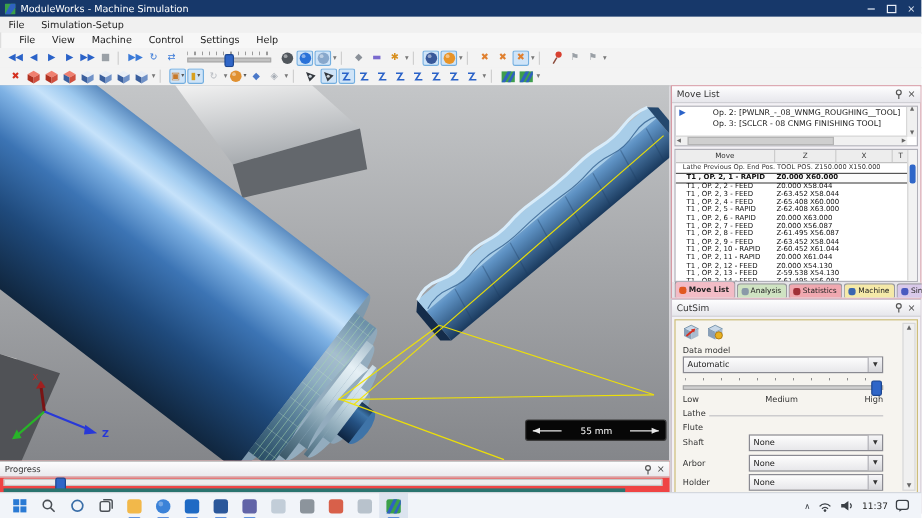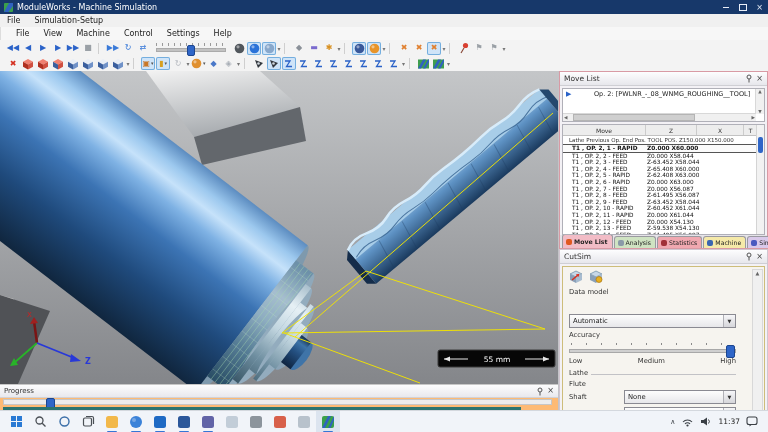--- a/index.html
+++ b/index.html
@@ -71,39 +71,39 @@
   .tab{display:flex;align-items:center;gap:2px;font-size:6.2px;padding:0 4px 0 3px;
        border:1px solid #9a9aa0;border-bottom:none;border-radius:3px 3px 0 0;height:11px;color:#222;white-space:nowrap}
   .tab.active{height:13px;font-weight:bold}
   .tab-ico{width:6px;height:6px;border-radius:2px;flex:0 0 6px}
   
   .cs-body{flex:1;margin:2px;border:1px solid #cdbd7a;background:#f6f4ef;position:relative;
            padding:2px 28px 2px 6px;display:flex;flex-direction:column;overflow:hidden}
   .cs-tools{display:flex;gap:5px;height:16px;flex:0 0 16px;align-items:center}
   .cs-label{font-size:6.8px;color:#333;margin-top:3px}
   .dropdown{height:12px;border:1px solid #8a8a92;background:linear-gradient(#fdfdfd,#e7e7ea);
-            display:flex;align-items:center;font-size:6.8px;color:#222;padding-left:3px;margin-top:18px}
+            display:flex;align-items:center;font-size:6.8px;color:#222;padding-left:3px;margin-top:1px}
   .dd-btn{margin-left:auto;width:11px;height:100%;border-left:1px solid #b0b0b6;
           background:linear-gradient(#f6f6f8,#d6d6da);display:flex;align-items:center;justify-content:center;
           font-size:5px;color:#333}
   .acc-slider{height:15px;position:relative;margin-top:2px}
   .acc-ticks{position:absolute;left:2px;right:2px;top:2px;height:2px;
              background:repeating-linear-gradient(90deg,#8a8a8a 0,#8a8a8a 1px,transparent 1px,transparent 15px)}
   .acc-track{position:absolute;left:0;right:0;top:8px;height:2px;background:#cfcfcf;border:1px solid #a8a8a8}
   .acc-thumb{position:absolute;right:1px;top:4px;width:7px;height:11px;background:#2f66c8;border:1px solid #1c4690;border-radius:2px}
   .acc-labels{display:flex;justify-content:space-between;font-size:6.8px;color:#333;margin-top:1px}
   .check-head{display:flex;align-items:center;gap:3px;margin-top:4px;font-size:6.8px;color:#333}
   .check-head .rule{flex:1;border-top:1px solid #c2c2c6;margin-top:2px}
   .field{display:flex;align-items:center;margin-top:2.5px;gap:3px}
   .flabel{width:52px;font-size:6.8px;color:#333;flex:0 0 52px}
   .field .dropdown{flex:1;margin-top:0}
   .cs-vscroll{position:absolute;right:1px;top:2px;bottom:2px;width:9px;background:#f0f0f0;border:1px solid #d8d8d8;
               display:flex;flex-direction:column;justify-content:space-between;align-items:center;font-size:5px;color:#666}
   
-  #progress{position:absolute;top:384px;left:0;width:558px;height:26px;background:#fdba74;border-top:1px solid #c6c6c6;box-sizing:border-box}
+  #progress{position:absolute;top:384px;left:0;width:558px;height:26px;background:#ef4444;border-top:1px solid #c6c6c6;box-sizing:border-box}
   .pg-header{height:12px;display:flex;align-items:center;background:linear-gradient(#fcfcfd,#e9e9ed);
              border-bottom:1px solid #d2d2d6;font-size:7px;color:#333;padding:0 4px}
   .pg-body{position:relative;height:13px}
   .pg-track{position:absolute;left:3px;right:6px;top:1px;height:4px;background:#ececec;border:1px solid #c6c6c6}
   .pg-handle{position:absolute;left:46px;top:0;width:7px;height:9px;background:#2f66c8;border:1px solid #1c4690;border-radius:2px}
   .pg-fill{position:absolute;left:3px;top:9px;width:518px;height:3px;background:#2a746f}
   
   #taskbar{position:absolute;top:410px;left:0;right:0;height:22px;background:#f1f4f9;
            border-top:1px solid #d4d8de;display:flex;align-items:center;padding-left:4px;box-sizing:border-box}
   .tk-item{width:24px;height:22px;display:flex;align-items:center;justify-content:center;position:relative}
@@ -552,20 +552,21 @@
             <circle cx="4" cy="3" r="2" fill="none" stroke="#555" stroke-width="1"></circle>
             <line x1="4" y1="5" x2="4" y2="8.5" stroke="#555" stroke-width="1"></line>
           </svg>
         <span class="close-x">×</span>
       </span>
     </div>
     <div class="ml-tree">
       <span class="tree-play">▶</span>
       <div id="treeRows">
           <div class="tree-row">Op. 2: [PWLNR_-_08_WNMG_ROUGHING__TOOL]</div>
+          <div class="tree-row">Op. 3: [SCLCR - 08  CNMG  FINISHING   TOOL]</div>
         </div>
       <div class="tree-vscroll">
           <span>▲</span>
           <span>▼</span>
         </div>
       <div class="tree-hscroll">
           <span style="margin-left:1px">◀</span>
           <div class="tree-hthumb"></div>
           <span style="margin-left:auto;margin-right:1px">▶</span>
         </div>
@@ -689,21 +690,20 @@
             <polygon points="1,4 7,7 7,13 1,10" fill="#8aa0b8"></polygon>
             <polygon points="13,4 7,7 7,13 13,10" fill="#a8bcd0"></polygon>
             <circle cx="10" cy="9.5" r="3" fill="#e8b020" stroke="#a87410" stroke-width="0.7"></circle>
           </svg>
       </div>
       <div class="cs-label">Data model</div>
       <div class="dropdown">
         <span>Automatic</span>
         <span class="dd-btn">▼</span>
       </div>
-      <div class="cs-label">Accuracy</div>
       <div class="acc-slider">
         <div class="acc-ticks"></div>
           <div class="acc-track"></div>
         <div class="acc-thumb"></div>
       </div>
       <div class="acc-labels">
         <span>Low</span>
         <span>Medium</span>
         <span>High</span>
       </div>

